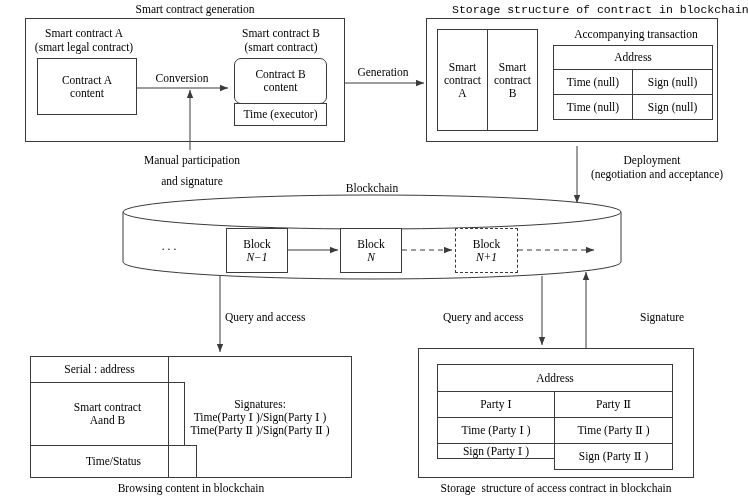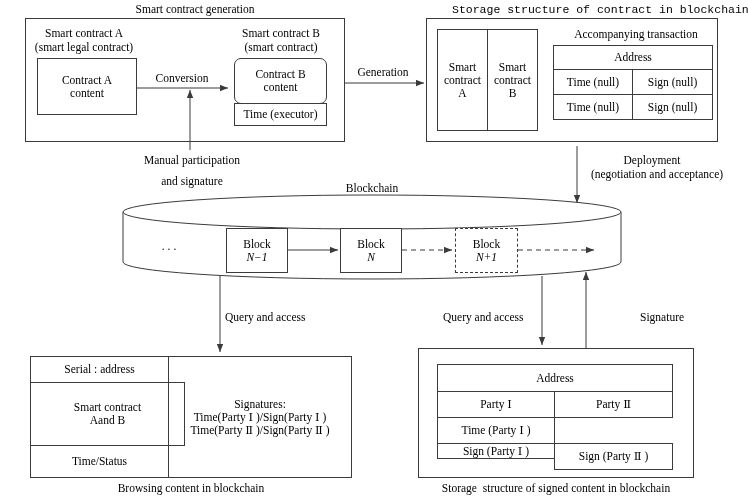--- a/index.html
+++ b/index.html
@@ -159,21 +159,21 @@
   <div class="lbl" style="left:225px;top:311px;width:120px;text-align:left;">Query and access</div>
   <div class="lbl" style="left:443px;top:311px;width:120px;text-align:left;">Query and access</div>
   <div class="lbl" style="left:592px;top:311px;width:80px;text-align:left;margin-left:48px;">Signature</div>
 
   <div class="cell" style="left:30px;top:356px;width:139px;height:27px;">
     <span class="celltxt">Serial : address</span>
   </div>
   <div class="cell" style="left:30px;top:382px;width:155px;height:64px;">
     <span class="celltxt"><span>Smart contract</span><br><span>Aand B</span></span>
   </div>
-  <div class="cell" style="left:30px;top:445px;width:139px;height:33px;">
+  <div class="cell" style="left:30px;top:445px;width:167px;height:33px;">
     <span class="celltxt">Time/Status</span>
   </div>
   <div class="cell" style="left:168px;top:356px;width:184px;height:122px;">
     <span class="celltxt"><span>Signatures:</span><br><span>Time(Party Ⅰ )/Sign(Party Ⅰ )</span><br><span>Time(Party Ⅱ )/Sign(Party Ⅱ )</span></span>
   </div>
   <div class="lbl" style="left:96px;top:482px;width:190px;">Browsing content in blockchain</div>
 
   <div class="box" style="left:418px;top:348px;width:276px;height:130px;"></div>
 
   <div class="cell" style="left:437px;top:364px;width:236px;height:28px;">
@@ -181,22 +181,25 @@
   </div>
   <div class="cell" style="left:554px;top:391px;width:119px;height:27px;">
     <span class="celltxt">Party Ⅱ</span>
   </div>
   <div class="cell" style="left:437px;top:391px;width:118px;height:27px;">
     <span class="celltxt">Party Ⅰ</span>
   </div>
   <div class="cell" style="left:437px;top:417px;width:118px;height:27px;">
     <span class="celltxt">Time (Party Ⅰ )</span>
   </div>
+  <div class="cell" style="left:554px;top:417px;width:119px;height:27px;">
+    <span class="celltxt">Time (Party Ⅱ )</span>
+  </div>
   <div class="cell" style="left:437px;top:443px;width:118px;height:16px;">
     <span class="celltxt">Sign (Party Ⅰ )</span>
   </div>
   <div class="cell" style="left:554px;top:443px;width:119px;height:27px;">
     <span class="celltxt">Sign (Party Ⅱ )</span>
   </div>
 
-  <div class="lbl" style="left:414px;top:482px;width:284px;">Storage  structure of signed content in blockchain</div>
+  <div class="lbl" style="left:414px;top:482px;width:284px;">Storage  structure of access contract in blockchain</div>
 
 </div>
 
 </body></html>

